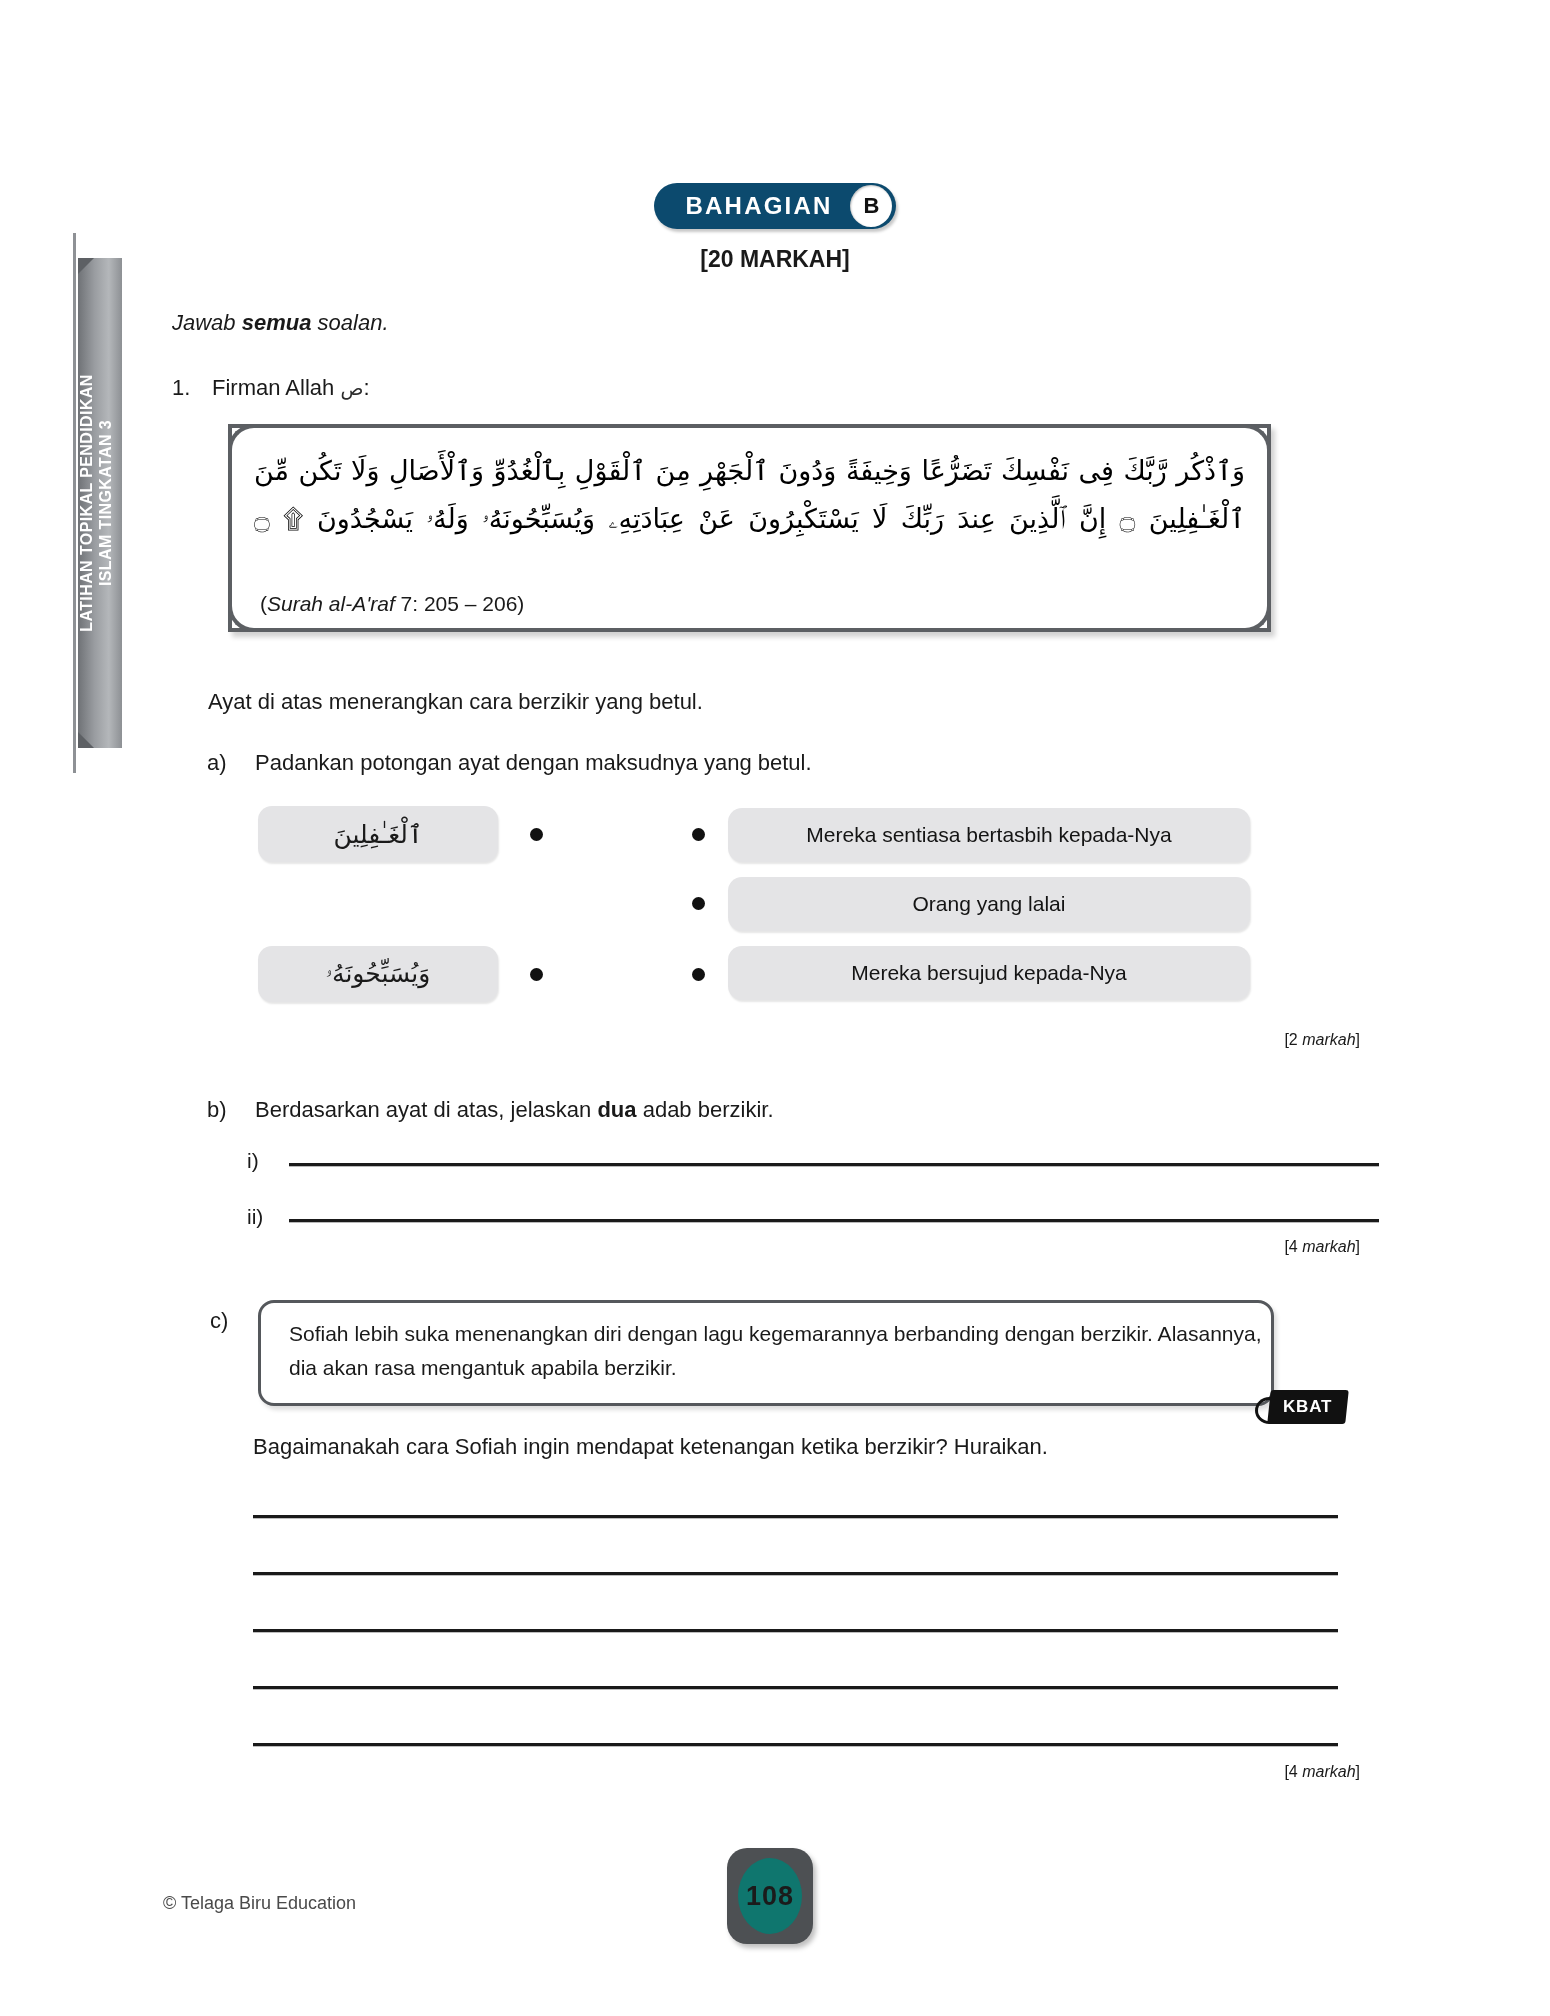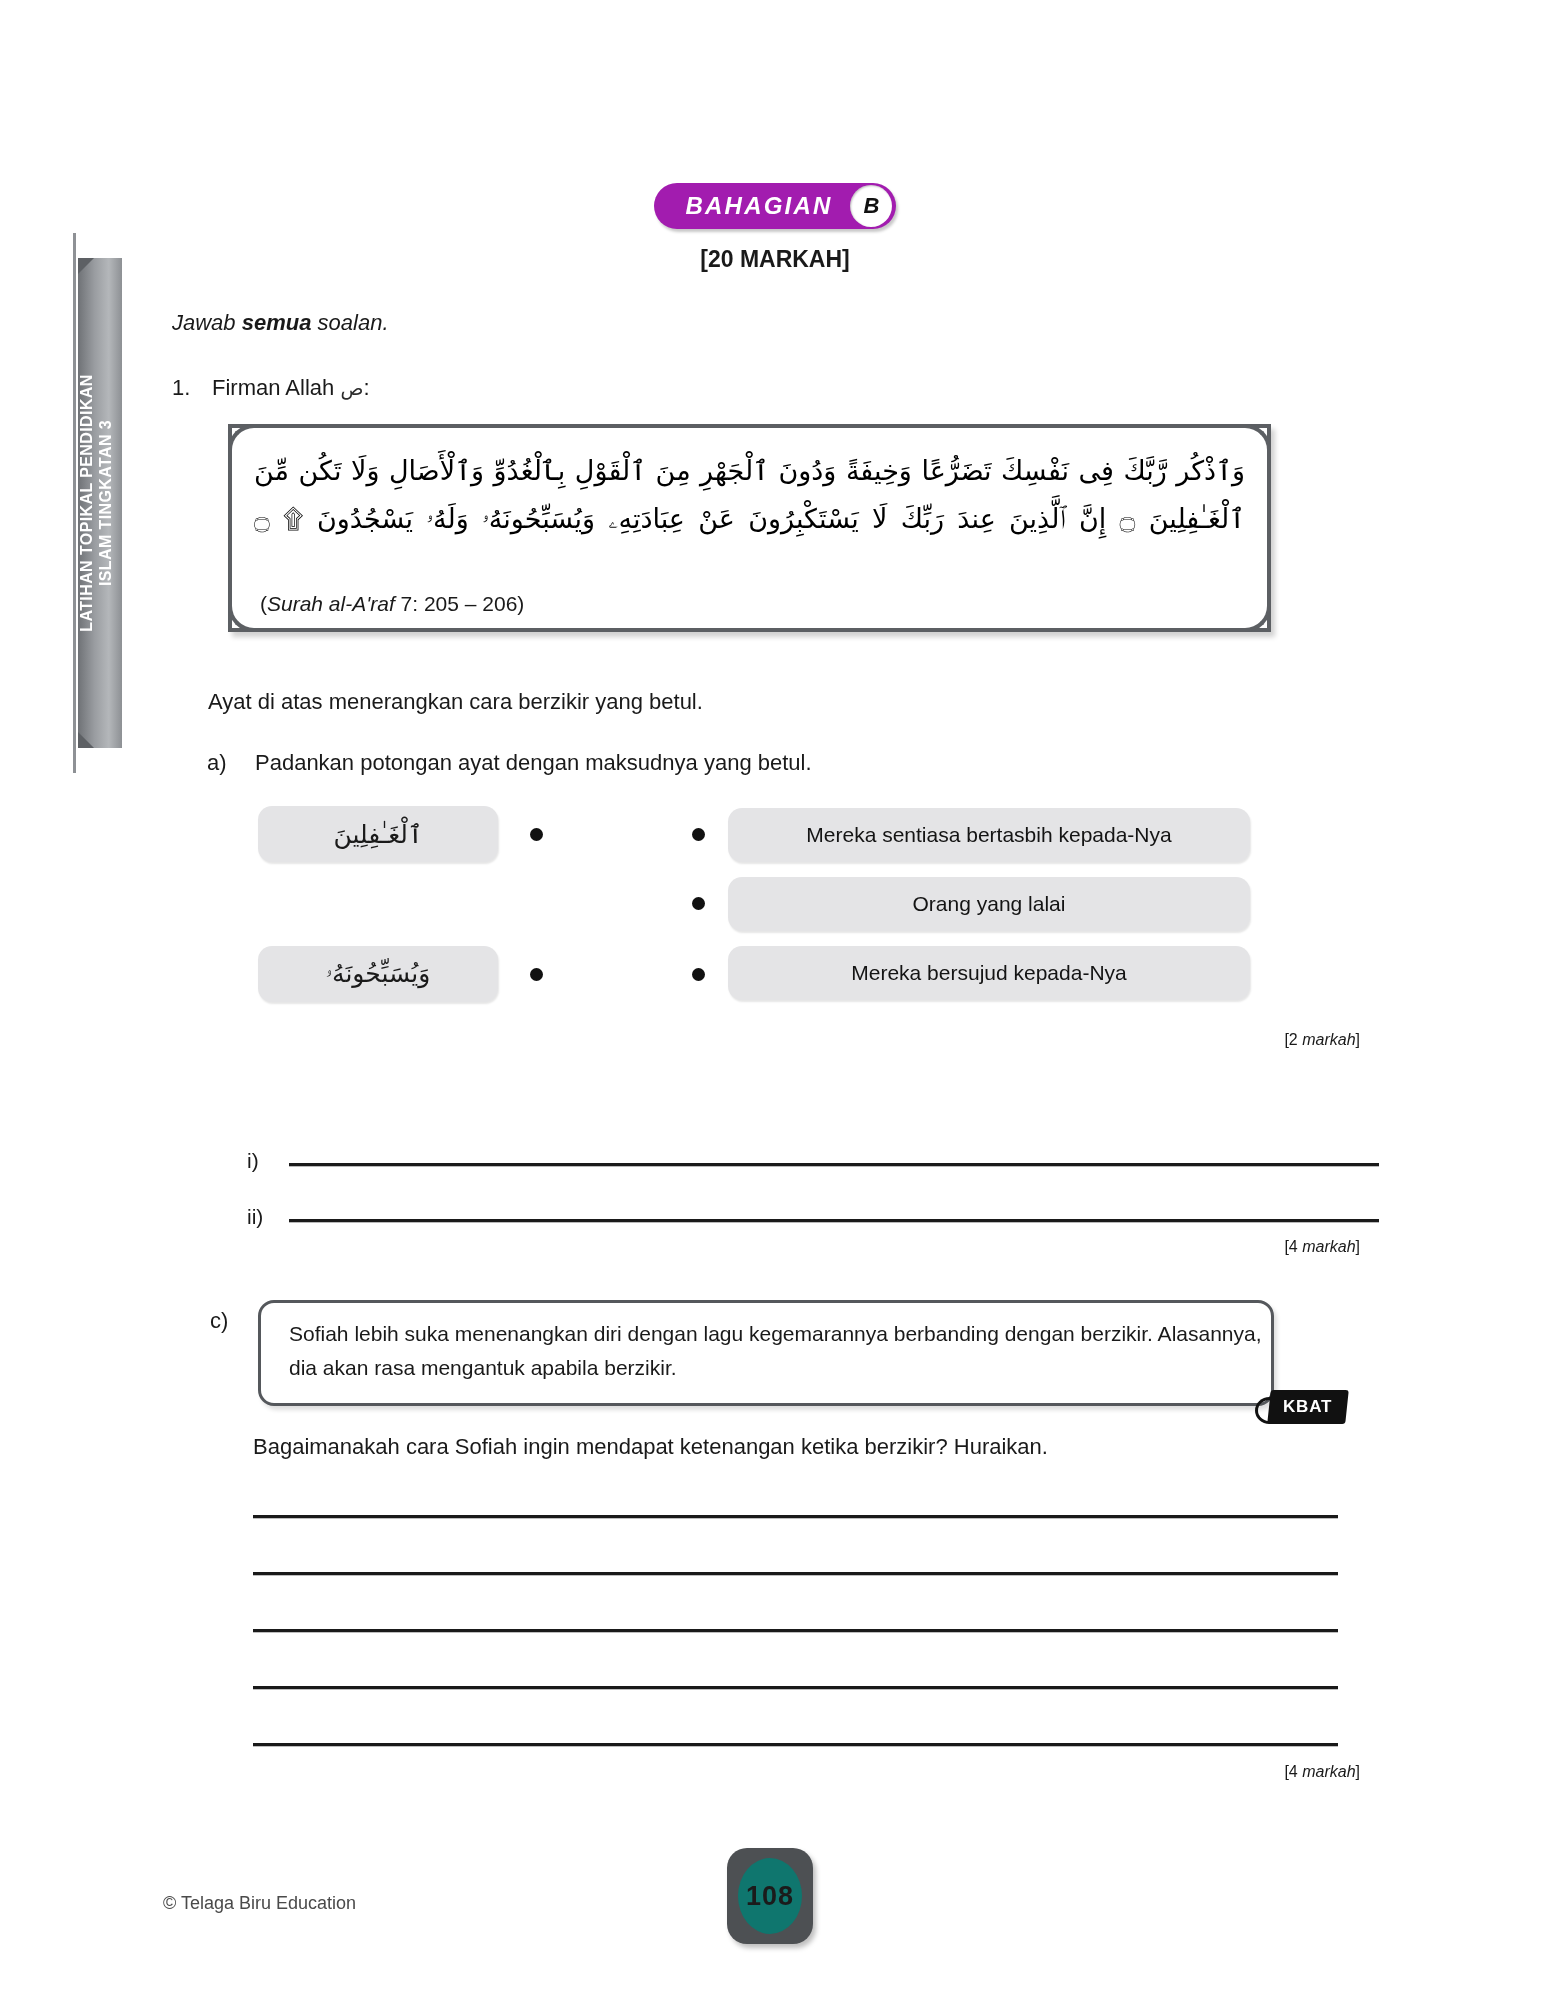--- a/index.html
+++ b/index.html
@@ -81,25 +81,24 @@
   .bahagian-wrap {
     position: absolute;
     left: 0;
     top: 183px;
     width: 1550px;
     text-align: center;
   }
   .bahagian-pill {
     display: inline-block;
     position: relative;
-    background: #a21caf;
+    background: #0c4a6e;
     border-radius: 30px;
     padding: 9px 64px 9px 32px;
     box-shadow: 2px 3px 3px rgba(0,0,0,0.22);
-    font-style: italic;
   }
   .bahagian-label {
     color: #ffffff;
     font-size: 24px;
     font-weight: bold;
     letter-spacing: 2.2px;
     vertical-align: middle;
   }
   .bahagian-circle {
     position: absolute;
@@ -495,20 +494,21 @@
     <div class="dot r1"></div>
     <div class="dot r2"></div>
     <div class="dot r3"></div>
     <div class="chip chip-ms b1">Mereka sentiasa bertasbih kepada-Nya</div>
     <div class="chip chip-ms b2">Orang yang lalai</div>
     <div class="chip chip-ms b3">Mereka bersujud kepada-Nya</div>
   </div>
 
   <div class="mark-note mark-a"><span>[2 </span><i>markah</i><span>]</span></div>
 
+  <div class="p-text part-b"><span class="mark">b)</span><span>Berdasarkan ayat di atas, jelaskan </span><b>dua</b><span> adab berzikir.</span></div>
 
   <div class="ans-row bi-1">
     <span class="ans-label">i)</span>
     <span class="ans-line"></span>
   </div>
   <div class="ans-row bi-2">
     <span class="ans-label">ii)</span>
     <span class="ans-line"></span>
   </div>
 

